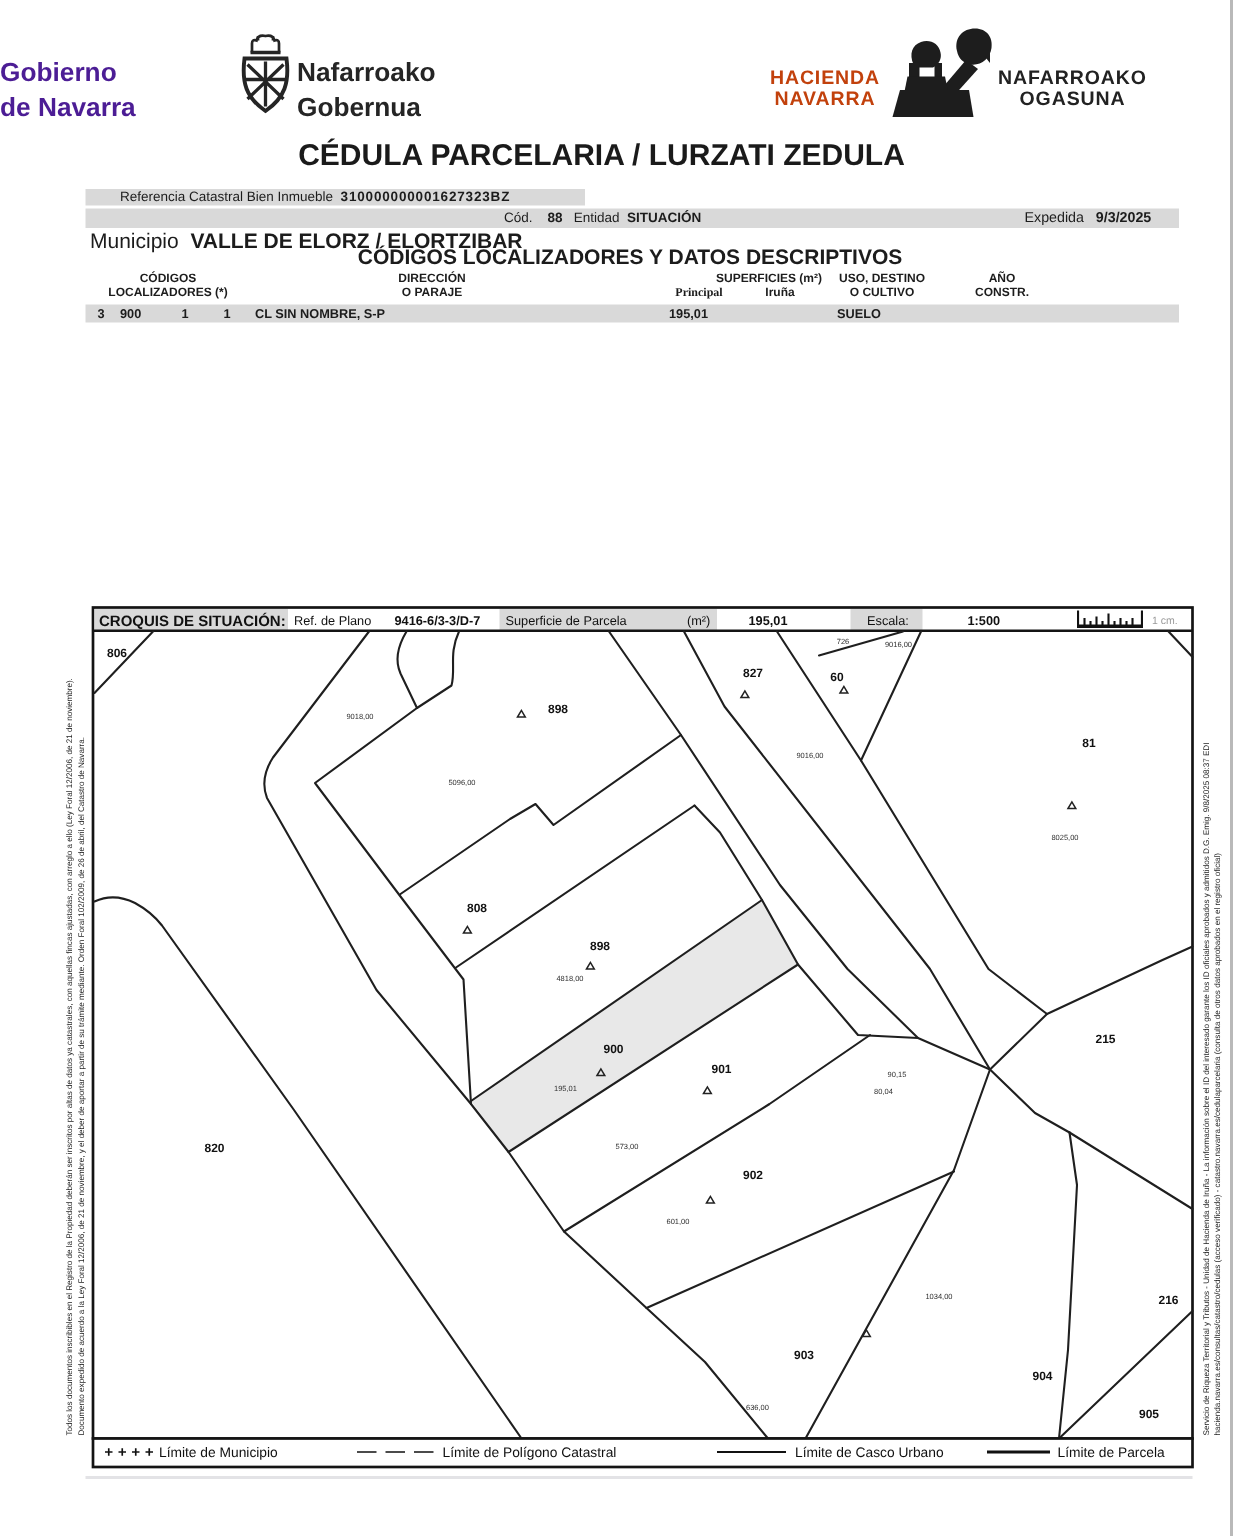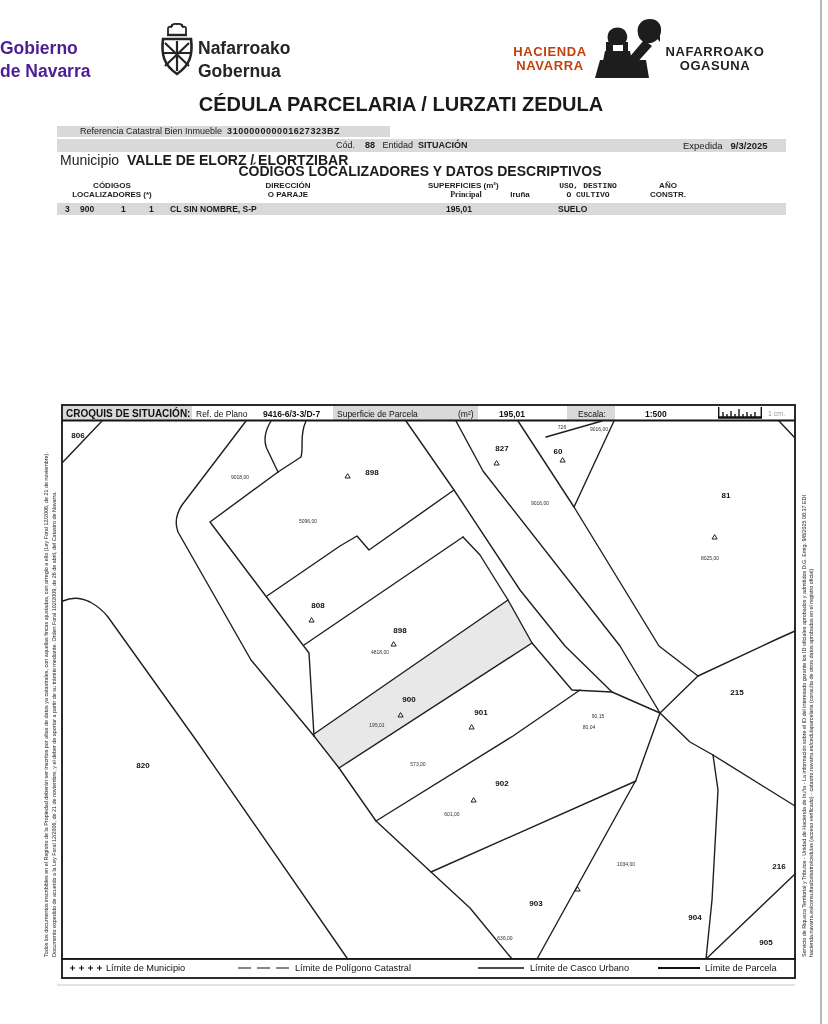--- a/index.html
+++ b/index.html
@@ -50,24 +50,24 @@
 
 <div class="abs gray" style="left:57px;top:139px;width:729px;height:13px;"></div>
 <div class="abs" style="left:60px;top:139px;font-size:14px;line-height:13px;margin-top:15px;">Municipio&nbsp; <span class="b">VALLE DE ELORZ / ELORTZIBAR</span></div>
 <div class="abs" style="left:336px;top:139px;font-size:9px;line-height:13px;">Cód.&nbsp;&nbsp;&nbsp; <span class="b">88</span>&nbsp;&nbsp; Entidad&nbsp; <span class="b">SITUACIÓN</span></div>
 <div class="abs" style="left:683px;top:139px;font-size:9.5px;line-height:13px;">Expedida&nbsp;&nbsp; <span class="b">9/3/2025</span></div>
 
 <div class="abs b" style="left:6px;top:163px;width:828px;text-align:center;font-size:14px;">CÓDIGOS LOCALIZADORES Y DATOS DESCRIPTIVOS</div>
 
 <div class="abs b" style="left:52px;top:182px;width:120px;text-align:center;font-size:8px;line-height:8.5px;">CÓDIGOS<br>LOCALIZADORES (*)</div>
 <div class="abs b" style="left:228px;top:182px;width:120px;text-align:center;font-size:8px;line-height:8.5px;">DIRECCIÓN<br>O PARAJE</div>
-<div class="abs b" style="left:428px;top:182px;width:120px;text-align:left;font-size:8px;line-height:8.5px;">SUPERFICIES (m²)</div>
+<div class="abs b" style="left:428px;top:182px;width:120px;text-align:right;font-size:8px;line-height:8.5px;">SUPERFICIES (m²)</div>
 <div class="abs b" style="left:436px;top:190.5px;width:60px;text-align:center;font-size:8px;line-height:8.5px;font-family:Liberation Serif, serif;">Principal</div>
 <div class="abs b" style="left:490px;top:190.5px;width:60px;text-align:center;font-size:8px;line-height:8.5px;">Iruña</div>
-<div class="abs b" style="left:528px;top:182px;width:120px;text-align:center;font-size:8px;line-height:8.5px;font-family:Liberation Mono, monospace;">USO, DESTINO<br>O CULTIVO</div>
+<div class="abs b" style="left:528px;top:182px;width:120px;text-align:center;font-size:8px;line-height:8.5px;">USO, DESTINO<br>O CULTIVO</div>
 <div class="abs b" style="left:638px;top:182px;width:60px;text-align:center;font-size:8px;line-height:8.5px;">AÑO<br>CONSTR.</div>
 
 <div class="abs gray" style="left:57px;top:203px;width:729px;height:12px;"></div>
 <div class="abs b" style="left:65px;top:203px;font-size:8.5px;line-height:12px;">3</div>
 <div class="abs b" style="left:80px;top:203px;font-size:8.5px;line-height:12px;">900</div>
 <div class="abs b" style="left:121px;top:203px;font-size:8.5px;line-height:12px;">1</div>
 <div class="abs b" style="left:149px;top:203px;font-size:8.5px;line-height:12px;">1</div>
 <div class="abs b" style="left:170px;top:203px;font-size:8.5px;line-height:12px;">CL SIN NOMBRE, S-P</div>
 <div class="abs b" style="left:446px;top:203px;font-size:8.5px;line-height:12px;">195,01</div>
 <div class="abs b" style="left:558px;top:203px;font-size:8.5px;line-height:12px;">SUELO</div>

